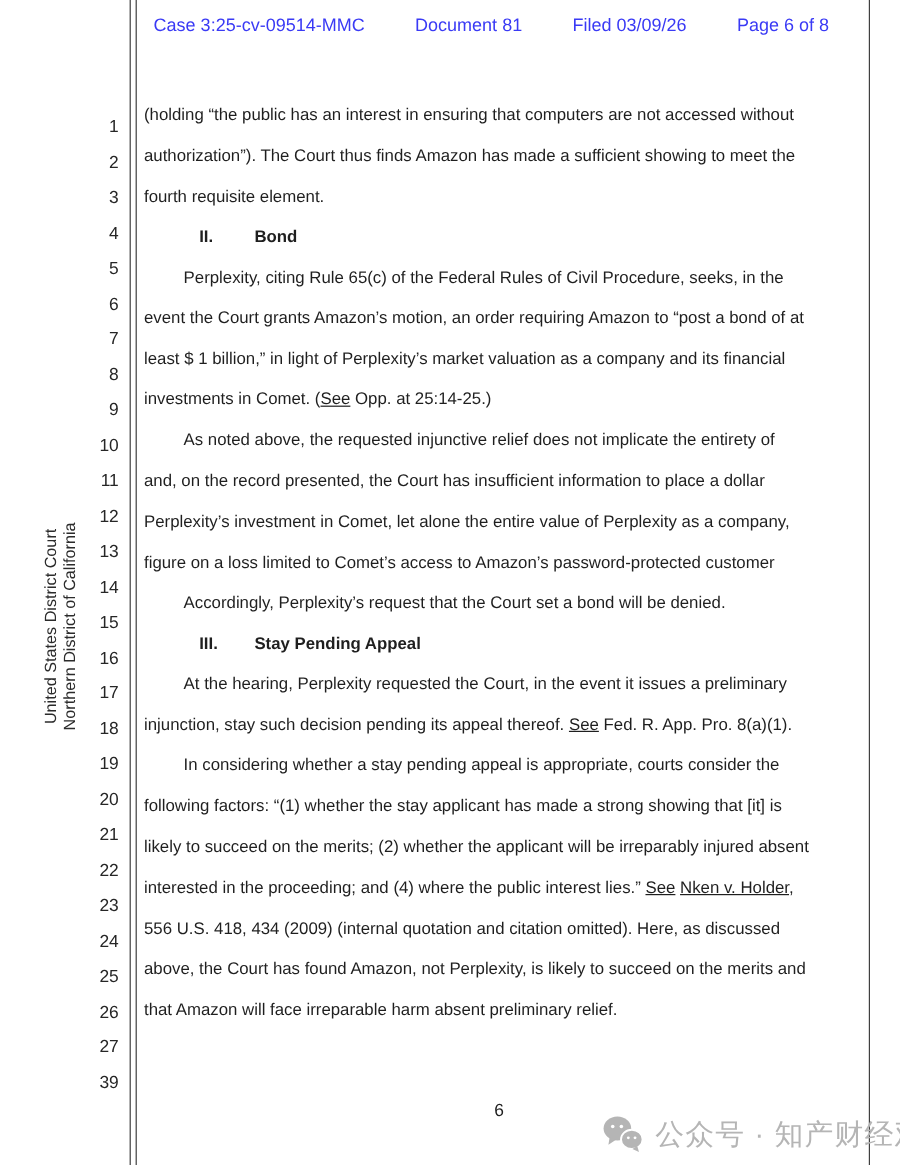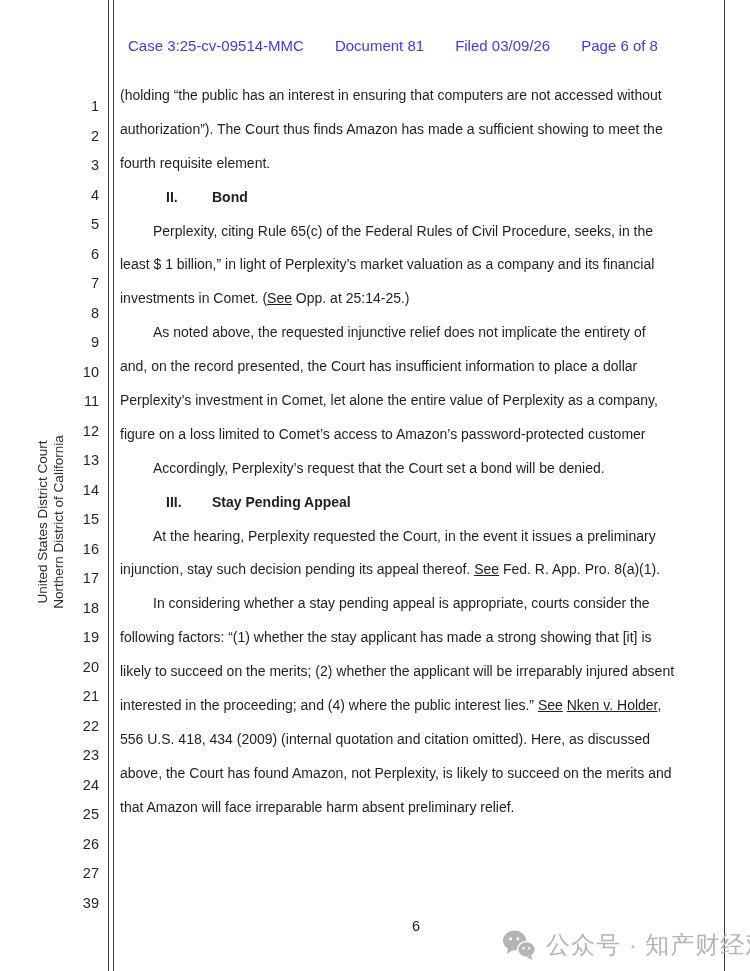--- a/index.html
+++ b/index.html
@@ -13,22 +13,22 @@
     position:absolute; left:108px; top:0; width:4px; height:971px;
     border-left:1.5px solid #3f3f3f; border-right:1.5px solid #3f3f3f;
   }
   .right-rule {
     position:absolute; left:724px; top:0; width:0; height:971px;
     border-left:1.5px solid #3f3f3f;
   }
   
   .header {
     position:absolute; left:128px; top:13px; width:580px;
-    display:flex; gap:31px; white-space:nowrap;
-    color:var(--header-blue,#3a3af5); font-size:15px;margin-top:24px;
+    display:flex; gap:42px; white-space:nowrap;
+    color:var(--header-blue,#3a3af5); font-size:15px;
   }
   
   .court-vertical {
     position:absolute; left:-69px; top:505px; width:241px; height:34px;
     transform:rotate(-90deg); transform-origin:center;
     text-align:center; color:#2b2b2b; font-size:13.5px; line-height:16px;
     white-space:nowrap;
   }
   
   .gutter { position:absolute; left:55px; top:92px; width:44px; }
@@ -109,20 +109,21 @@
       <div class="ln">27</div>
       <div class="ln">39</div>
     </div>
 
   <div class="body-text" id="body-lines">
       <div class="bodyline"><span>(holding “the public has an interest in ensuring that computers are not accessed without</span></div>
       <div class="bodyline"><span>authorization”). The Court thus finds Amazon has made a sufficient showing to meet the</span></div>
       <div class="bodyline"><span>fourth requisite element.</span></div>
       <div class="bodyline heading"><span class="h-num">II.</span><span>Bond</span></div>
       <div class="bodyline indent"><span>Perplexity, citing Rule 65(c) of the Federal Rules of Civil Procedure, seeks, in the</span></div>
+      <div class="bodyline"><span>event the Court grants Amazon’s motion, an order requiring Amazon to “post a bond of at</span></div>
       <div class="bodyline"><span>least $ 1 billion,” in light of Perplexity’s market valuation as a company and its financial</span></div>
       <div class="bodyline"><span>investments in Comet. (</span><span class="seg-u">See</span><span> Opp. at 25:14-25.)</span></div>
       <div class="bodyline indent"><span>As noted above, the requested injunctive relief does not implicate the entirety of</span></div>
       <div class="bodyline"><span>and, on the record presented, the Court has insufficient information to place a dollar</span></div>
       <div class="bodyline"><span>Perplexity’s investment in Comet, let alone the entire value of Perplexity as a company,</span></div>
       <div class="bodyline"><span>figure on a loss limited to Comet’s access to Amazon’s password-protected customer</span></div>
       <div class="bodyline indent"><span>Accordingly, Perplexity’s request that the Court set a bond will be denied.</span></div>
       <div class="bodyline heading"><span class="h-num">III.</span><span>Stay Pending Appeal</span></div>
       <div class="bodyline indent"><span>At the hearing, Perplexity requested the Court, in the event it issues a preliminary</span></div>
       <div class="bodyline"><span>injunction, stay such decision pending its appeal thereof. </span><span class="seg-u">See</span><span> Fed. R. App. Pro. 8(a)(1).</span></div>

